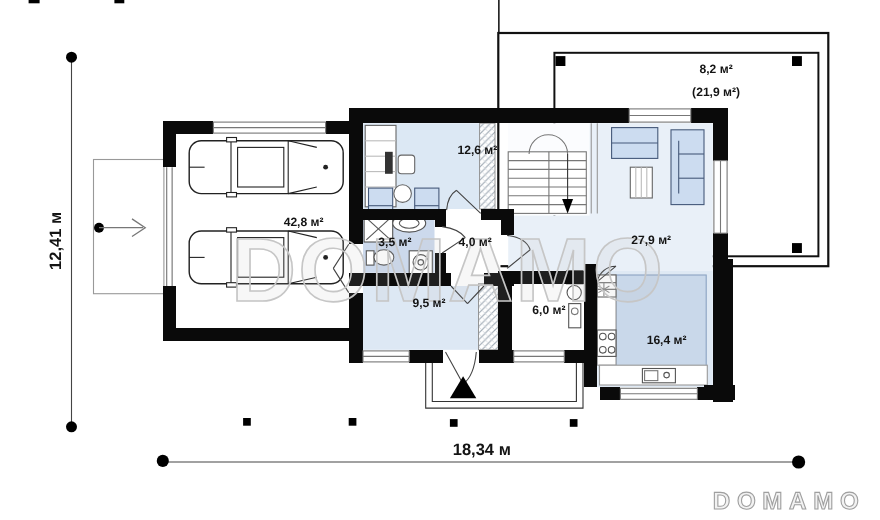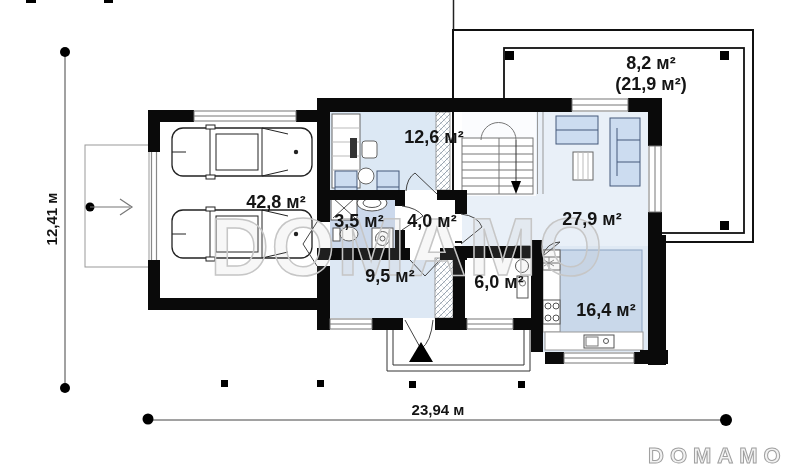--- a/index.html
+++ b/index.html
@@ -1,20 +1,20 @@
 <!DOCTYPE html>
 <html><head>
 <meta charset="utf-8">
 <style>
   html,body{margin:0;padding:0;background:#fff;}
   .plan{position:relative;width:800px;height:473px;background:#fff;overflow:hidden;
         font-family:"Liberation Sans",sans-serif;}
   .plan svg{position:absolute;left:0;top:0;}
   .lbl{position:absolute;transform:translate(-50%,-50%);font-weight:bold;color:#141414;
-       font-size:18px;white-space:nowrap;z-index:6;letter-spacing:0px;}
+       font-size:11px;white-space:nowrap;z-index:6;letter-spacing:0px;}
   .lbl-dim{font-size:15px;}
   .lbl-dim-v{transform:translate(-50%,-50%) rotate(-90deg);}
   .watermark{position:absolute;left:210px;top:206px;z-index:5;font-weight:bold;
        font-size:82px;letter-spacing:2px;line-height:1;color:rgba(190,190,190,0.12);
        -webkit-text-stroke:1.5px #c6c6c6;pointer-events:none;}
   .logo{position:absolute;left:648px;top:443px;z-index:6;font-weight:bold;
        font-size:22px;letter-spacing:6px;color:rgba(170,170,170,0.15);
        -webkit-text-stroke:1px #9f9f9f;}
 </style>
 </head>
@@ -273,18 +273,18 @@
   <div class="lbl" style="left:434px;top:137px;">12,6 м²</div>
   <div class="lbl" style="left:359px;top:221px;">3,5 м²</div>
   <div class="lbl" style="left:432px;top:221px;">4,0 м²</div>
   <div class="lbl" style="left:592px;top:219px;">27,9 м²</div>
   <div class="lbl" style="left:390px;top:276px;text-align:center;">9,5 м²</div>
   <div class="lbl" style="left:499px;top:282px;">6,0 м²</div>
   <div class="lbl" style="left:606px;top:290px;margin-top:20px;">16,4 м²</div>
   <div class="lbl" style="left:651px;top:63px;">8,2 м²</div>
   <div class="lbl" style="left:651px;top:84px;">(21,9 м²)</div>
 
-  <div class="lbl lbl-dim" style="left:438px;top:409px;">23,94 м</div>
+  <div class="lbl lbl-dim" style="left:438px;top:409px;">18,34 м</div>
   <div class="lbl lbl-dim lbl-dim-v" style="left:51px;top:219px;">12,41 м</div>
 
   <div class="watermark">DOMAMO</div>
   <div class="logo">DOMAMO</div>
 </div>
 
 </body></html>

